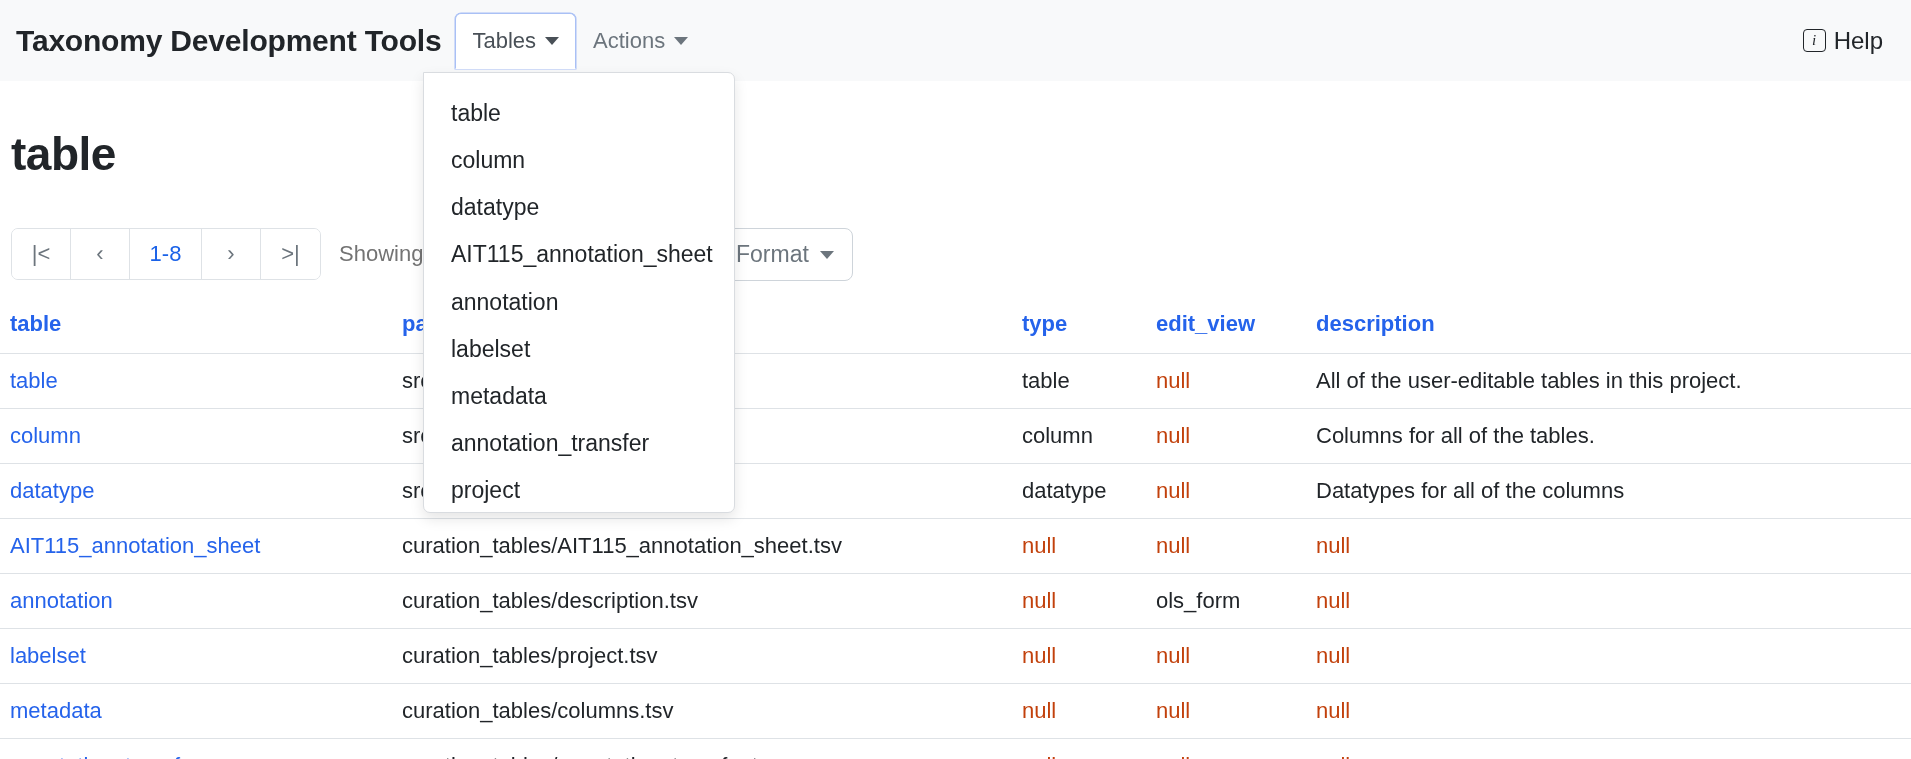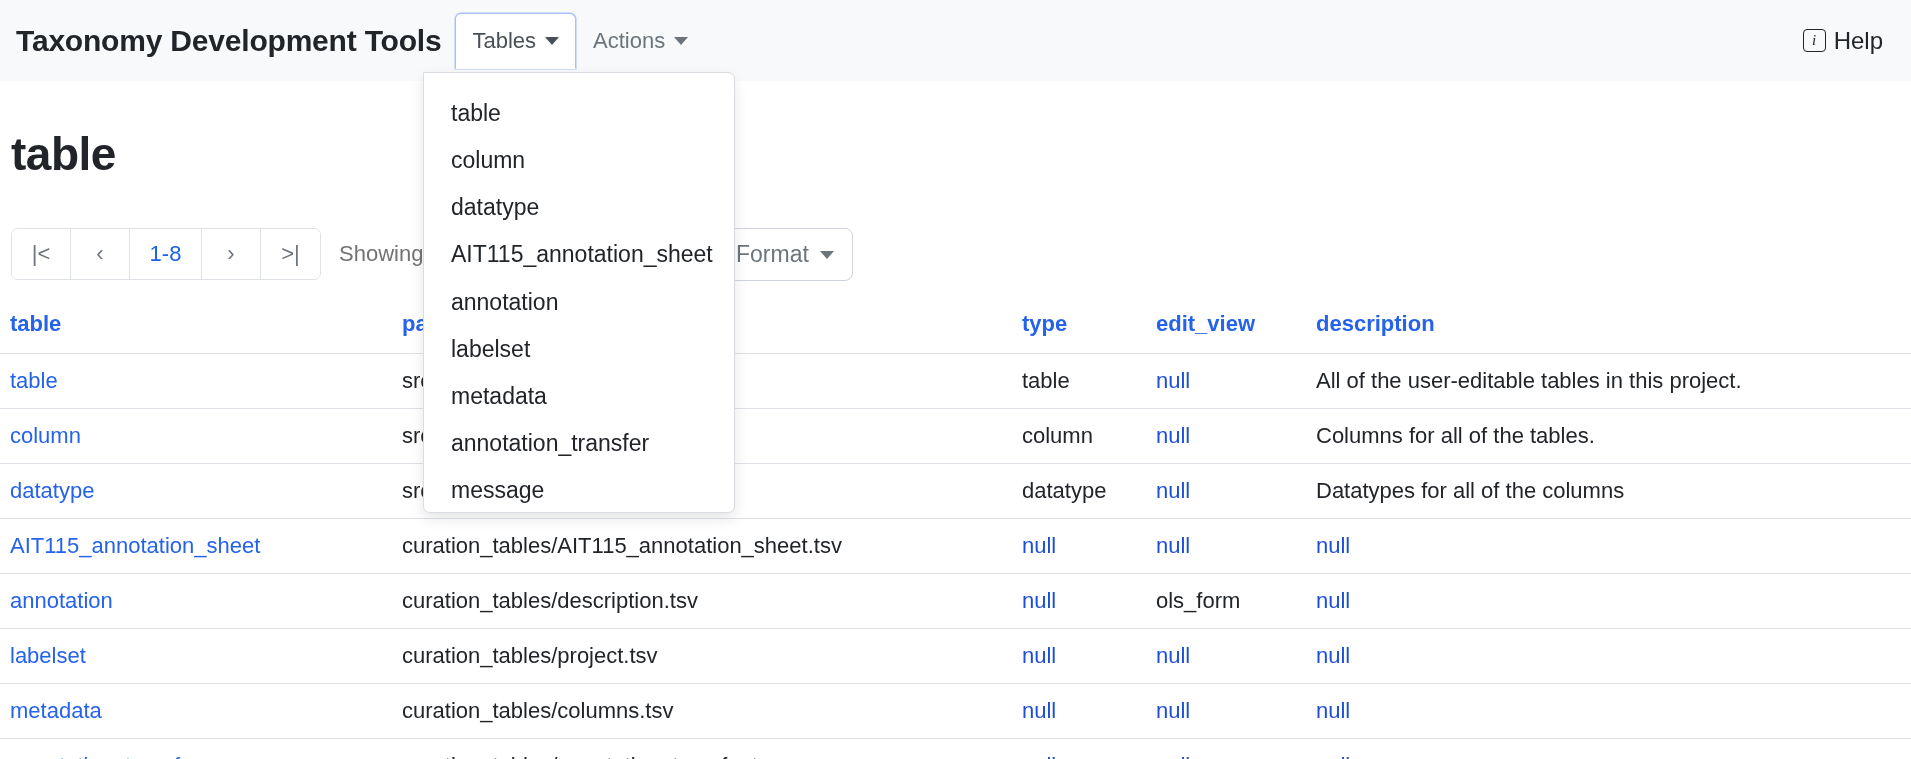--- a/index.html
+++ b/index.html
@@ -135,21 +135,21 @@
     border-bottom: 1px solid #dee2e6;
     white-space: nowrap;
   }
   table.data td {
     font-size: 22px; color: #212529;
     padding: 14px 10px;
     border-bottom: 1px solid #dee2e6;
     white-space: nowrap; overflow: hidden; text-overflow: ellipsis;
   }
   table.data td a { color: #2563eb; text-decoration: none; }
-  table.data td.nullcell, .nullv { color: #1d4ed8; }
+  table.data td.nullcell, .nullv { color: #c2410c; }
   col.c-table { width: 392px; }
   col.c-path  { width: 620px; }
   col.c-type  { width: 134px; }
   col.c-edit  { width: 160px; }
   col.c-desc  { width: 605px; }
   th.h-table, td.d-table { padding-left: 34px; }
 
   
   .dropdown {
     position: absolute;
@@ -298,16 +298,16 @@
 
   <div class="dropdown" id="dropdown">
       <div class="item">table</div>
       <div class="item">column</div>
       <div class="item">datatype</div>
       <div class="item">AIT115_annotation_sheet</div>
       <div class="item">annotation</div>
       <div class="item">labelset</div>
       <div class="item">metadata</div>
       <div class="item">annotation_transfer</div>
-      <div class="item">message</div>
+      <div class="item">project</div>
     </div>
 
 </div>
 
 </body></html>

